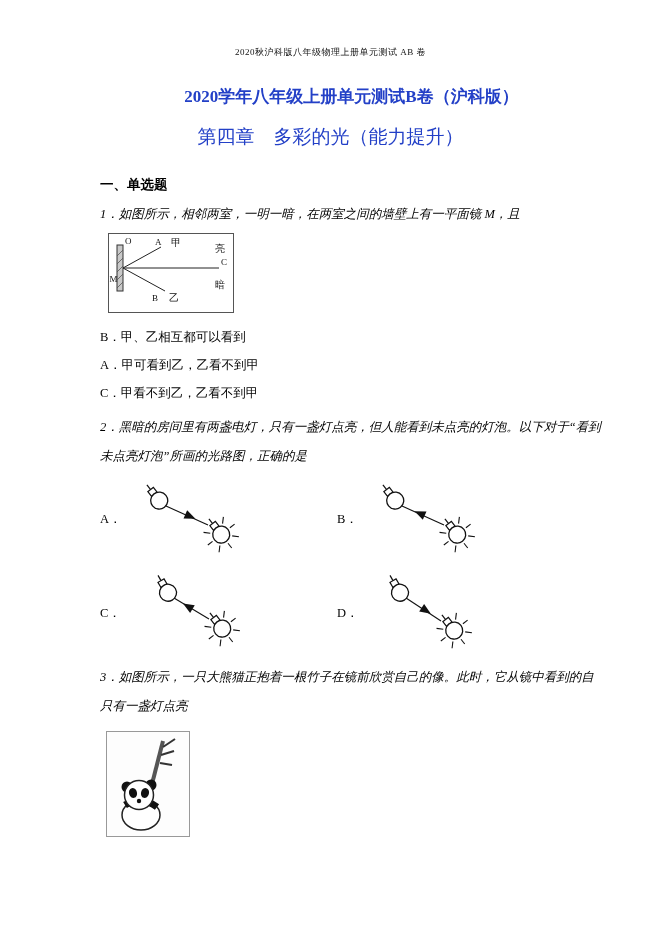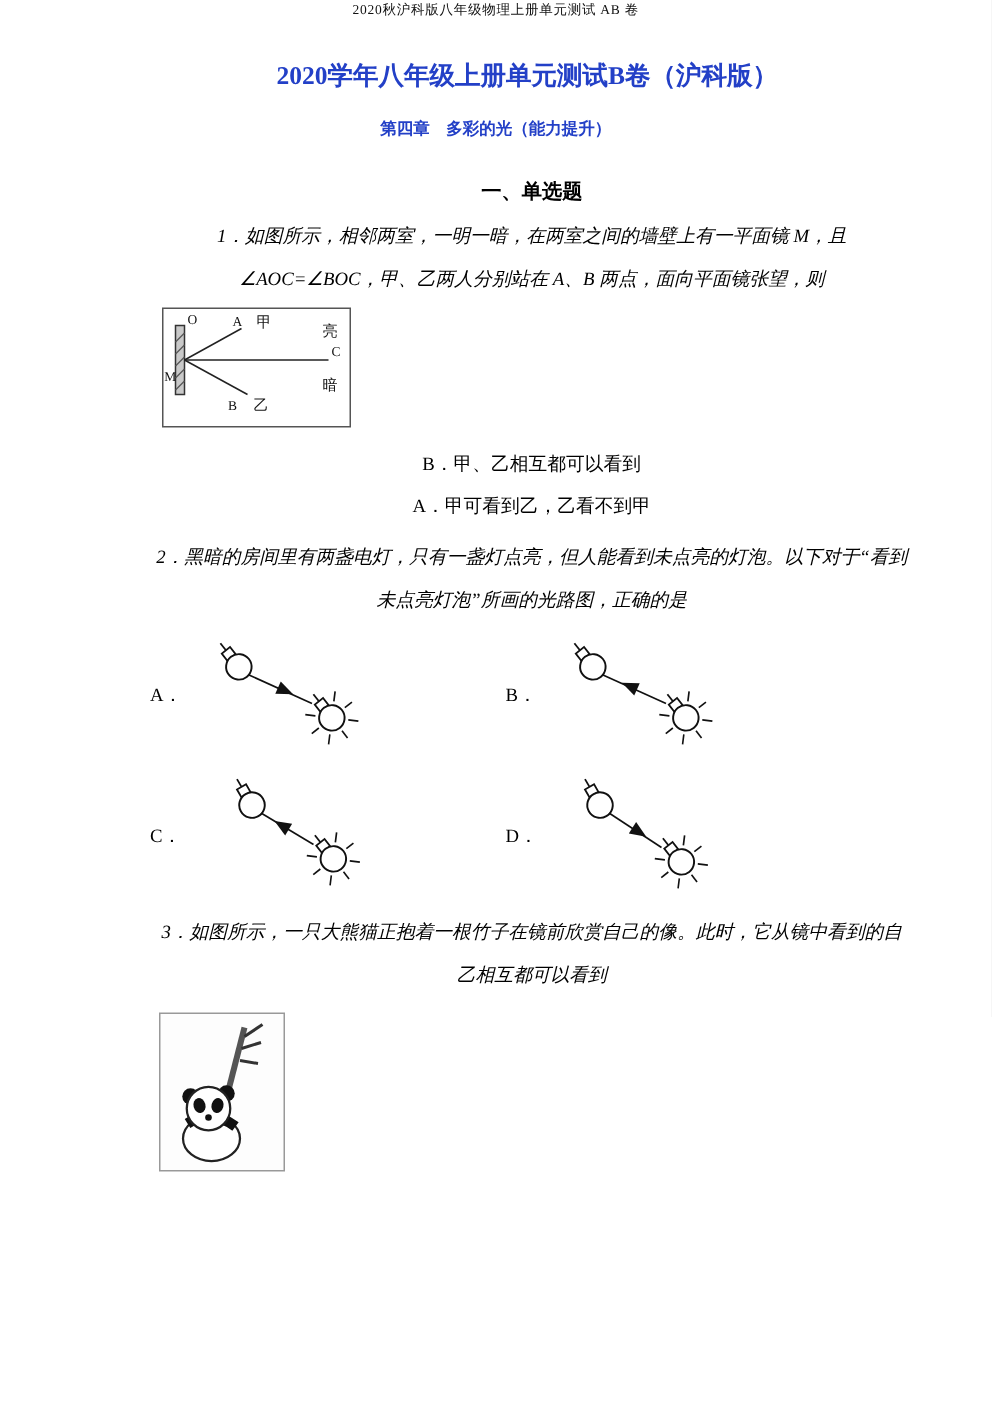--- a/index.html
+++ b/index.html
@@ -2,24 +2,24 @@
 <html style="--accent: #2340c7;"><head>
 <meta charset="utf-8">
 <style>
   :root{ --accent:#2340c7; }
   *{ box-sizing:border-box; }
   body{ margin:0; background:#e8e8e8; }
   .page{
     width:661px; height:935px; margin:0 auto; background:#ffffff;
     font-family:"Liberation Serif", serif; color:#000; overflow:hidden;
   }
-  .header-note{ text-align:center; font-size:9px; color:#111; letter-spacing:.5px; }
+  .header-note{ padding-top:46px; text-align:center; font-size:9px; color:#111; letter-spacing:.5px; }
   .title{ margin:26px 0 0; text-align:center; font-size:17px; font-weight:bold; color:var(--accent);padding-left:42px; }
-  .subtitle{ margin:16px 0 0; text-align:center; font-size:11px; font-weight:bold; color:var(--accent); }
-  .content{ padding:0 52px 0 100px;text-align:center; }
+  .subtitle{ margin:16px 0 0; text-align:center; font-size:19px; font-weight:normal; color:var(--accent); }
+  .content{ padding:0 52px 0 100px; }
   .section-heading{ margin-top:26px; font-size:13.5px; font-weight:bold; }
   .qtext{ margin:6px 0 0; font-size:12.5px;font-style:italic; }
   .qtext .tline{ line-height:29px; white-space:nowrap; }
   .fig1{ margin:4px 0 0 8px; width:126px; height:80px; border:1px solid #555; background:#fff; }
   .fig1 svg{ display:block; }
   .options{ margin-top:10px; }
   .option{ font-size:12.5px; line-height:28px; }
   .diagram-grid{ margin-top:4px; display:grid; grid-template-columns:237px 1fr; row-gap:6px; }
   .diagram-cell{ display:flex; align-items:center; gap:10px; }
   .diagram-label{ font-size:12.5px; }
@@ -55,21 +55,20 @@
   <div class="header-note">2020秋沪科版八年级物理上册单元测试 AB 卷</div>
   <div class="title">2020学年八年级上册单元测试B卷（沪科版）</div>
   <div class="subtitle">第四章　多彩的光（能力提升）</div>
 
   <div class="content">
 
     <div class="section-heading">一、单选题</div>
 
     <div class="qtext">
       <div class="tline">1．如图所示，相邻两室，一明一暗，在两室之间的墙壁上有一平面镜 M，且</div>
-      <div class="tline">∠AOC=∠BOC，甲、乙两人分别站在 A、B 两点，面向平面镜张望，则</div>
     </div>
 
     <div class="fig1">
       <svg width="124" height="78" viewBox="0 0 124 78">
         <rect x="8" y="11" width="6" height="46" fill="#c9c9c9" stroke="#333" stroke-width="1"></rect>
         <g stroke="#555" stroke-width="0.8">
           <line x1="14" y1="16" x2="8" y2="22"></line>
           <line x1="14" y1="24" x2="8" y2="30"></line>
           <line x1="14" y1="32" x2="8" y2="38"></line>
           <line x1="14" y1="40" x2="8" y2="46"></line>
@@ -88,20 +87,21 @@
         <text x="60" y="67" font-size="10">乙</text>
         <text x="112" y="31" font-size="9">C</text>
         <text x="106" y="18" font-size="10">亮</text>
         <text x="106" y="54" font-size="10">暗</text>
       </svg>
     </div>
 
     <div class="options">
       <div class="option">B．甲、乙相互都可以看到</div>
       <div class="option">A．甲可看到乙，乙看不到甲</div>
+      <div class="option">C．甲看不到乙，乙看不到甲</div>
     </div>
 
     <div class="qtext">
       <div class="tline">2．黑暗的房间里有两盏电灯，只有一盏灯点亮，但人能看到未点亮的灯泡。以下对于“看到</div>
       <div class="tline">未点亮灯泡”所画的光路图，正确的是</div>
     </div>
 
     <div class="diagram-grid">
 
       <div class="diagram-cell">
@@ -145,21 +145,21 @@
           <polygon points="7,0 -4,-4.5 -4,4.5" transform="translate(56,41) rotate(33)" fill="#111"></polygon>
           <use href="#bulb" transform="translate(84,60) rotate(-38)"></use>
           <use href="#rays" transform="translate(84,60) rotate(-38)"></use>
         </svg>
       </div>
 
     </div>
 
     <div class="qtext">
       <div class="tline">3．如图所示，一只大熊猫正抱着一根竹子在镜前欣赏自己的像。此时，它从镜中看到的自</div>
-      <div class="tline">乙相互都可以看到</div>
+      <div class="tline">只有一盏灯点亮</div>
     </div>
 
     <div class="panda-box">
       <svg width="74" height="98" viewBox="0 0 74 98">
 
         <line x1="52" y1="6" x2="30" y2="92" stroke="#555" stroke-width="4"></line>
         <g stroke="#333" stroke-width="2">
           <line x1="52" y1="12" x2="64" y2="4"></line>
           <line x1="50" y1="20" x2="63" y2="16"></line>
           <line x1="49" y1="28" x2="61" y2="30"></line>

